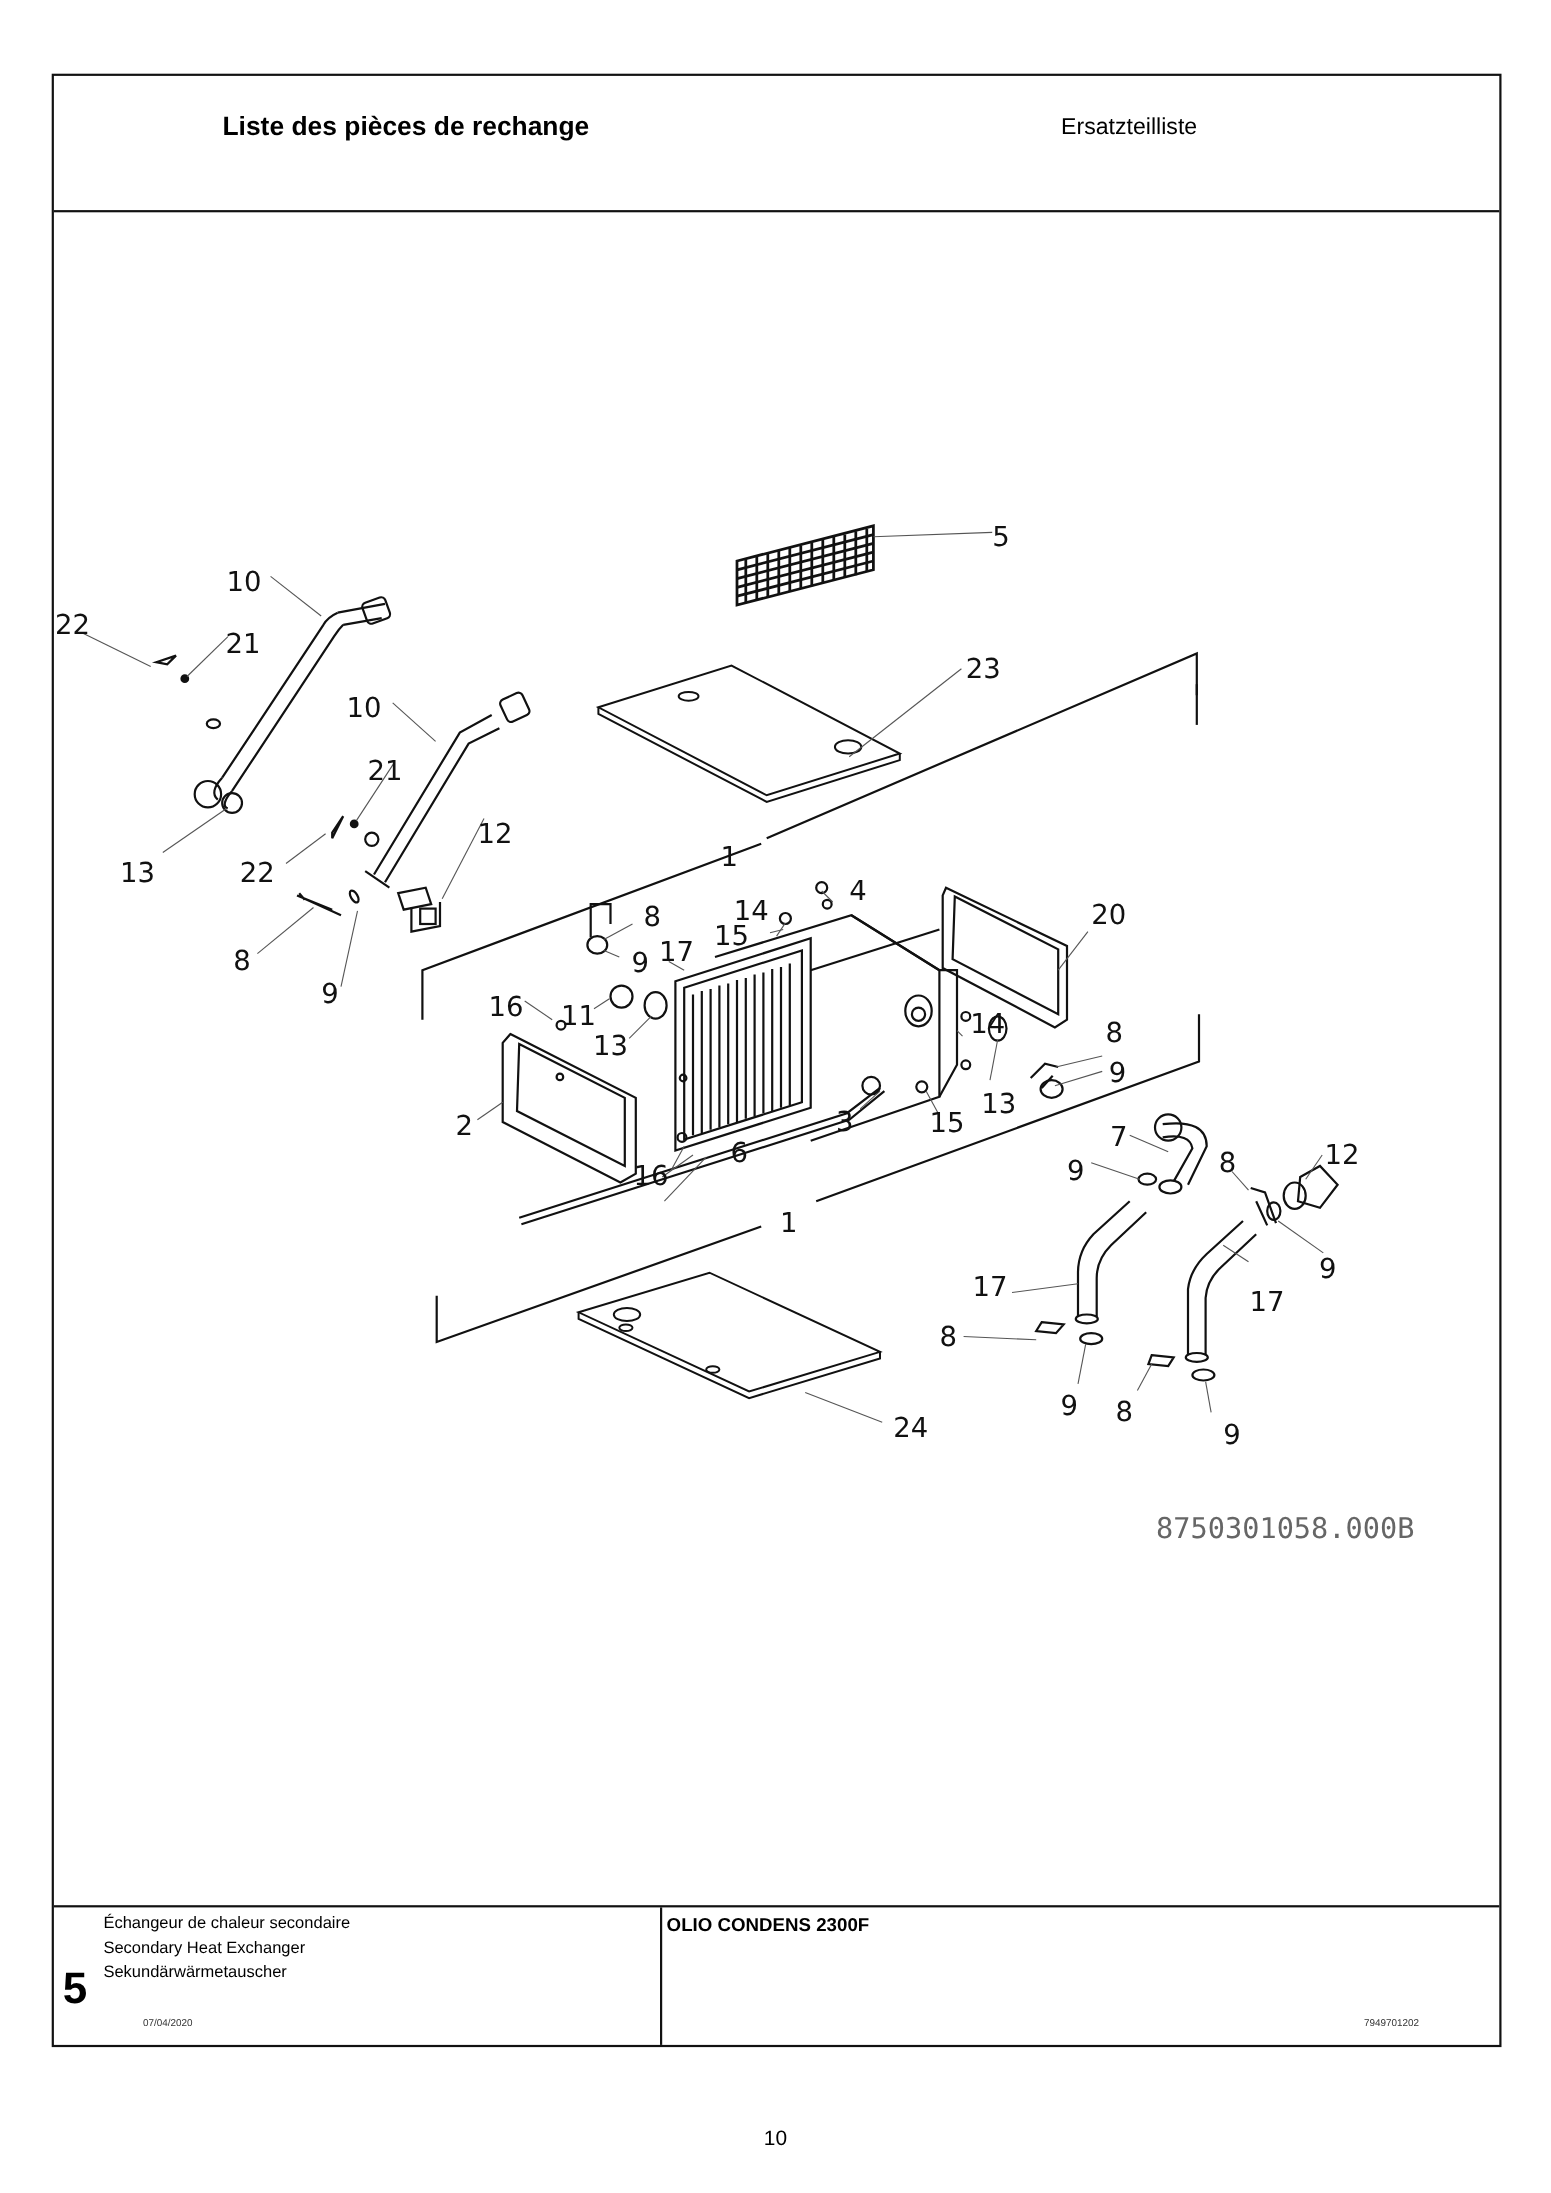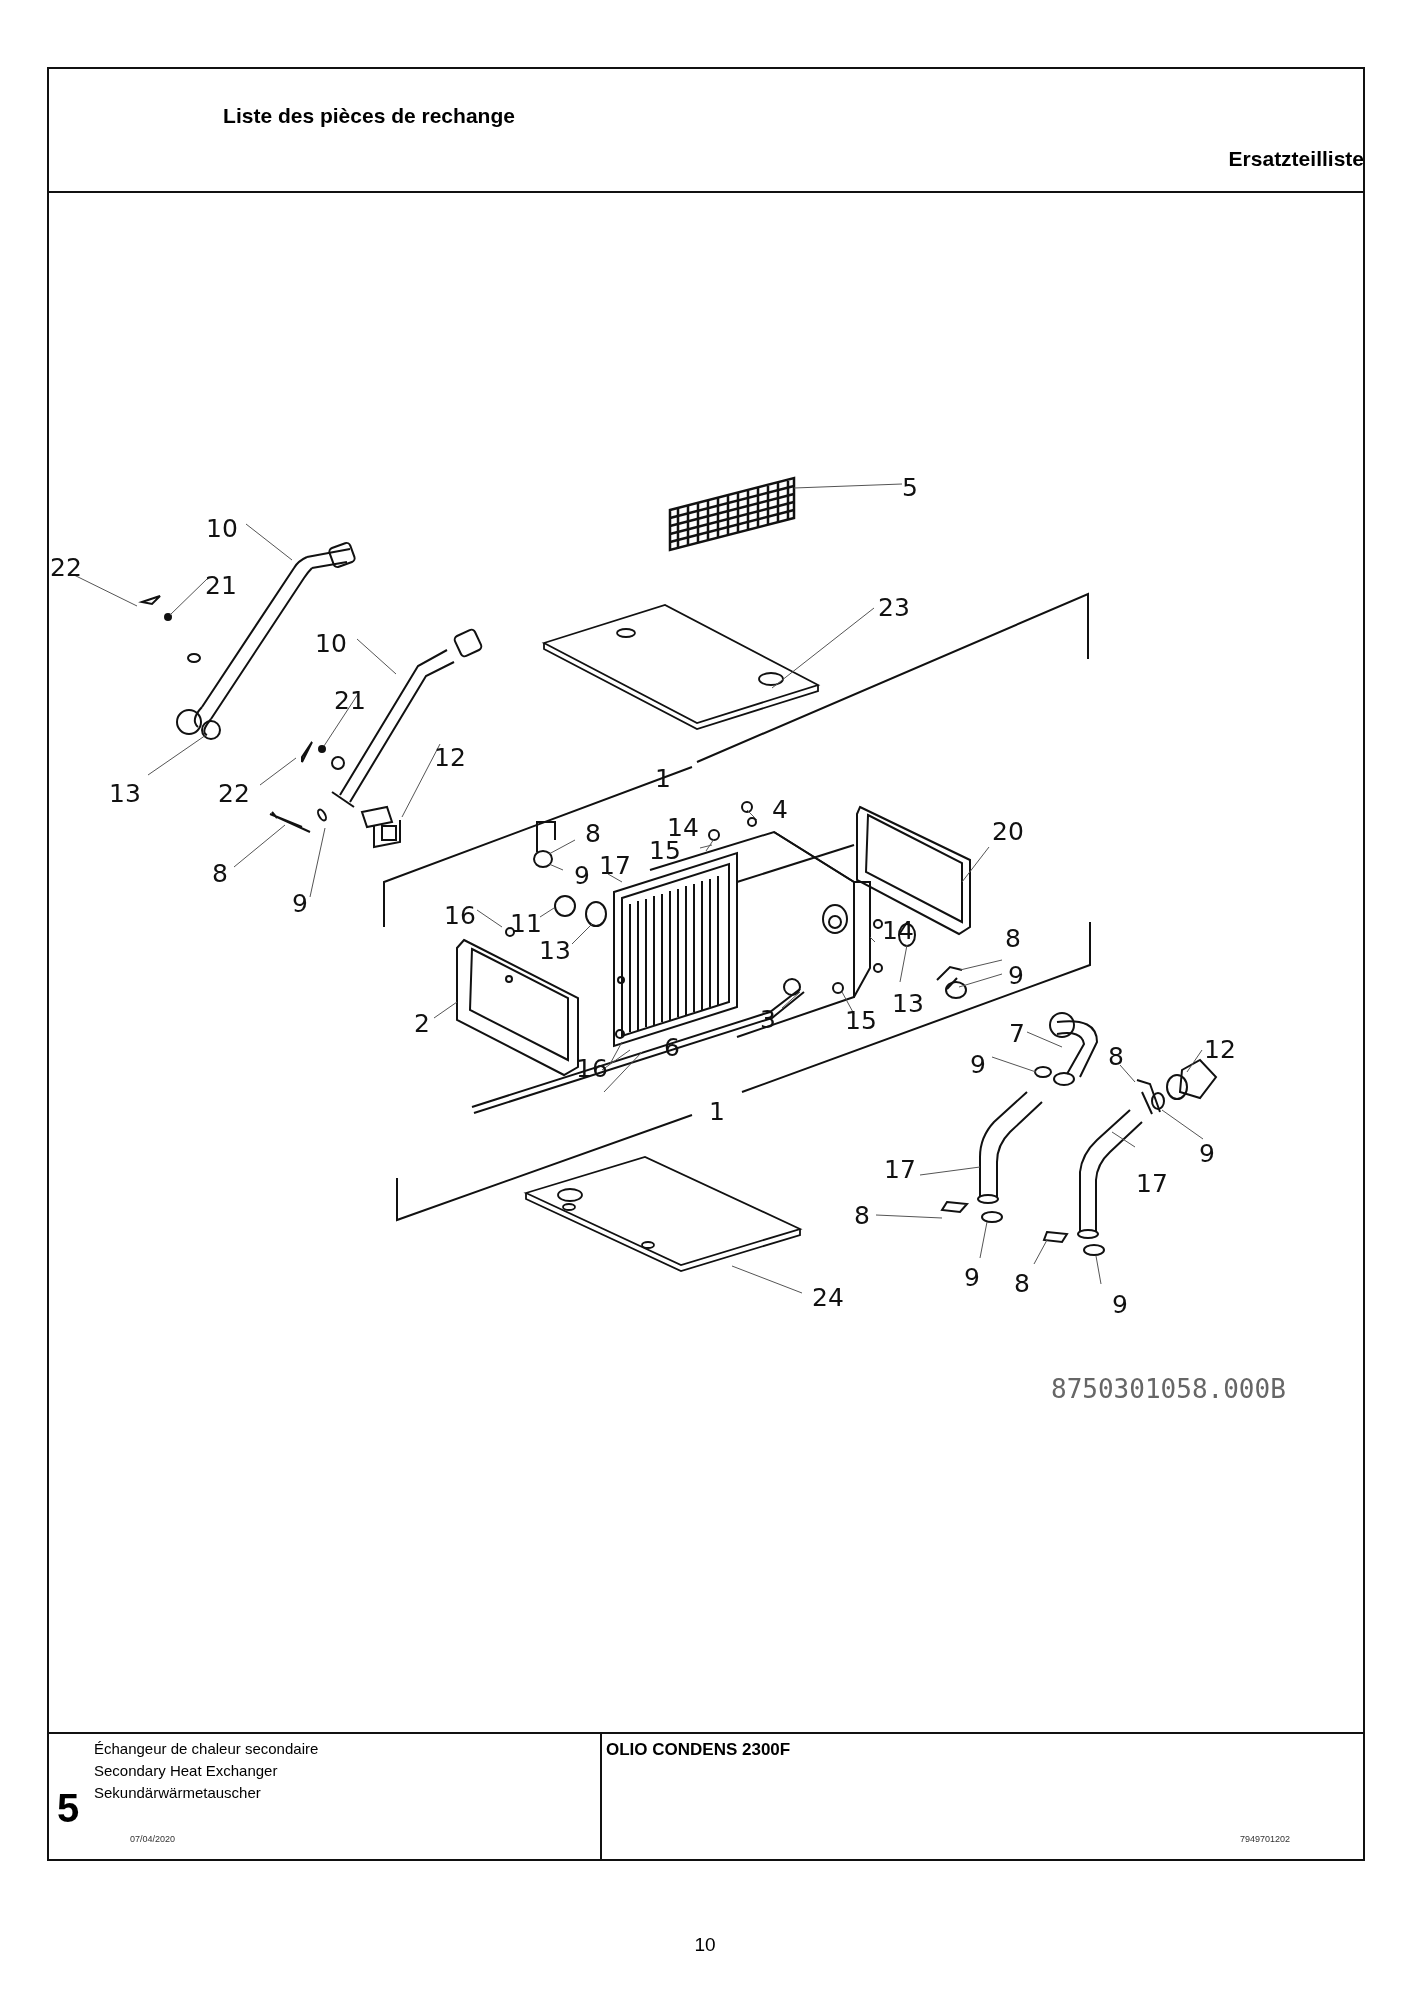--- a/index.html
+++ b/index.html
@@ -1,20 +1,20 @@
 <!DOCTYPE html>
 <html><head>
 <meta charset="utf-8">
 <style>
   html, body { margin: 0; padding: 0; background: #ffffff; }
   body { width: 1410px; height: 1994px; position: relative; font-family: "Liberation Sans", sans-serif; color: #000; overflow: hidden; }
   .frame { position: absolute; left: 47px; top: 67px; width: 1318px; height: 1794px; border: 2px solid #111; box-sizing: border-box; }
   .header { position: absolute; left: 0; top: 0; width: 100%; height: 124px; border-bottom: 2px solid #111; box-sizing: border-box; }
-  .h-title-fr { position: absolute; left: 0; width: 640px; top: 32px; text-align: center; font-weight: bold; font-size: 21px; line-height: 30px; }
-  .h-title-de { position: absolute; left: 640px; width: 675px; top: 32px; text-align: right; font-weight: bold; font-size: 21px; line-height: 30px; margin-top: 43px; }
+  .h-title-fr { position: absolute; left: 0; width: 640px; top: 32px; text-align: center; font-weight: bold; font-size: 24px; line-height: 30px; }
+  .h-title-de { position: absolute; left: 640px; width: 675px; top: 32px; text-align: center; font-weight: normal; font-size: 21px; line-height: 30px; }
   .diagram { position: absolute; left: 0; top: 124px; width: 100%; height: 1543px; }
   .diagram svg { position: absolute; left: 0; top: 0; }
   .footer-box { position: absolute; left: 0; bottom: 0; width: 100%; height: 127px; border-top: 2px solid #111; box-sizing: border-box; }
   .footer-left { position: absolute; left: 0; top: 0; width: 553px; height: 100%; border-right: 2px solid #111; box-sizing: border-box; }
   .sec-num { position: absolute; left: 8px; top: 52px; font-size: 40px; font-weight: bold; }
   .sec-lines { position: absolute; left: 45px; top: 4px; font-size: 15px; line-height: 22px; }
   .product { position: absolute; left: 557px; top: 6px; font-size: 17px; font-weight: bold; }
   .page-foot { position: absolute; top: 1834px; font-size: 9px; color: #333; }
   .page-num { position: absolute; left: 0; width: 1410px; text-align: center; top: 1934px; font-size: 19px; }
   .callout { font-family: "DejaVu Sans", sans-serif; font-size: 25px; fill: #111; }

